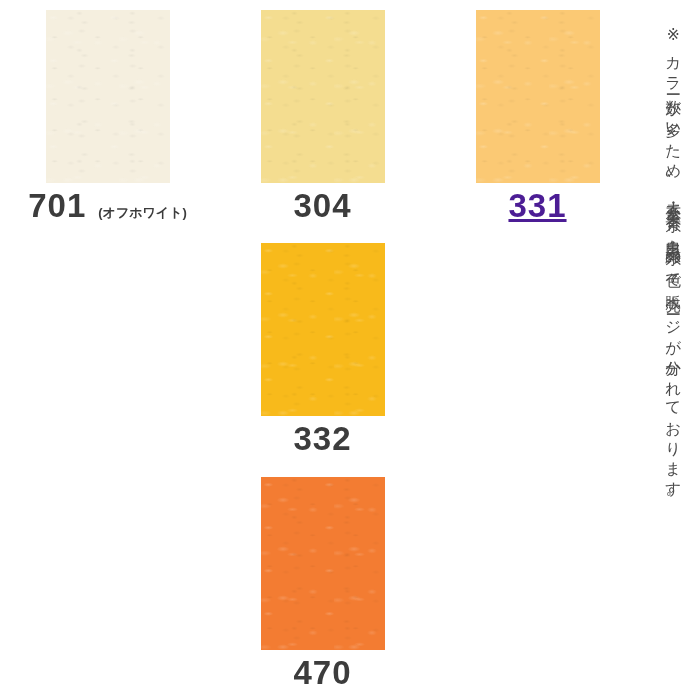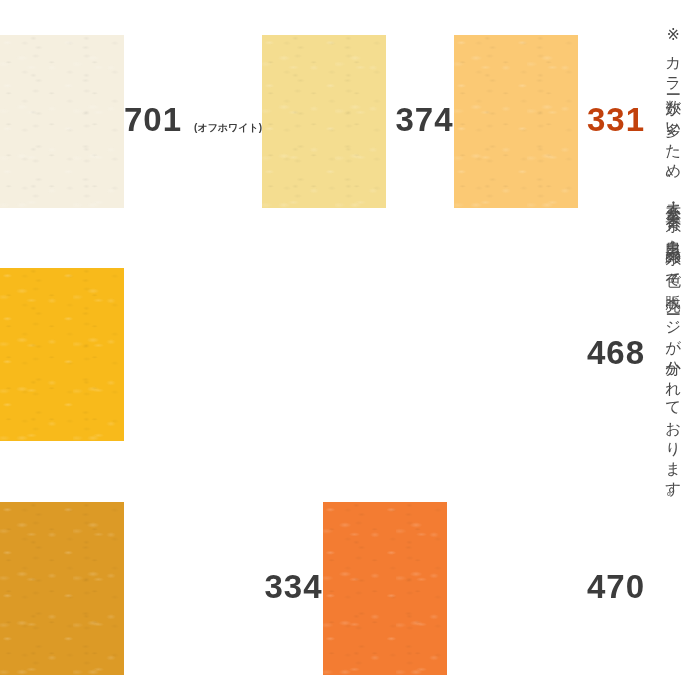--- a/index.html
+++ b/index.html
@@ -36,22 +36,23 @@
     flex: 1 1 0;
     display: flex;
     flex-direction: row;
     align-items: flex-start;
   }
 
   .swatch-cell {
     flex: 1 1 0;
     height: 100%;
     display: flex;
+    flex-direction: column;
     align-items: center;
-    justify-content: space-between;
+    justify-content: flex-start;
     box-sizing: border-box;
   }
 
   .swatch-chip {
     width: 124px;
     height: 173px;
     margin-top: 10px;
     position: relative;
     overflow: hidden;
   }
@@ -88,21 +89,21 @@
 
   .swatch-code {
     font-size: 33px;
     font-weight: bold;
     color: #3c3c3c;
     letter-spacing: 1px;
     line-height: 1;
   }
 
   .swatch-note {
-    font-size: 10px;
+    font-size: 13px;
     font-weight: bold;
     color: #3c3c3c;
     line-height: 1;
     margin-left: 12px;
   }
   .swatch-note:empty {
     display: none;
   }
 
   
@@ -141,51 +142,44 @@
       <div class="swatch-cell">
         <div class="swatch-chip" style="background-color: rgb(245, 239, 223);"></div>
         <div class="swatch-label">
           <span class="swatch-code" style="color: rgb(60, 60, 60);">701</span>
           <span class="swatch-note" style="color: rgb(60, 60, 60);">(オフホワイト)</span>
         </div>
       </div>
       <div class="swatch-cell">
         <div class="swatch-chip" style="background-color: rgb(244, 221, 144);"></div>
         <div class="swatch-label">
-          <span class="swatch-code" style="color: rgb(60, 60, 60);">374</span>
+          <span class="swatch-code" style="color: rgb(60, 60, 60);">304</span>
 
         </div>
       </div>
       <div class="swatch-cell">
         <div class="swatch-chip" style="background-color: rgb(251, 201, 116);"></div>
         <div class="swatch-label">
-          <span class="swatch-code" style="color: #c2410c;">331</span>
+          <span class="swatch-code" style="color: #4c1d95; text-decoration: underline;">331</span>
 
         </div>
       </div>
     </div>
 
     <div class="swatch-row">
       <div class="swatch-cell">
         <div class="swatch-chip" style="background-color: rgb(248, 186, 27);"></div>
         <div class="swatch-label">
-          <span class="swatch-code" style="color: rgb(60, 60, 60);">468</span>
+          <span class="swatch-code" style="color: rgb(60, 60, 60);">332</span>
 
         </div>
       </div>
     </div>
 
     <div class="swatch-row">
-      <div class="swatch-cell">
-        <div class="swatch-chip" style="background-color: rgb(220, 154, 38);"></div>
-        <div class="swatch-label">
-          <span class="swatch-code" style="color: rgb(60, 60, 60);">334</span>
-
-        </div>
-      </div>
       <div class="swatch-cell">
         <div class="swatch-chip" style="background-color: rgb(243, 124, 50);"></div>
         <div class="swatch-label">
           <span class="swatch-code" style="color: rgb(60, 60, 60);">470</span>
 
         </div>
       </div>
     </div>
 
   </div>

